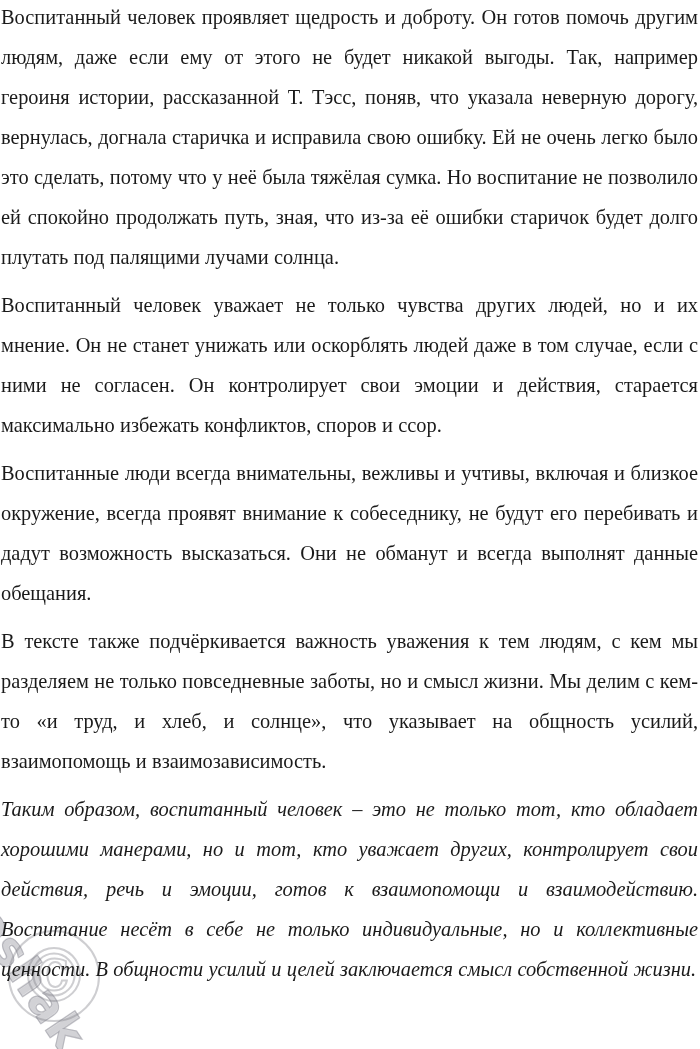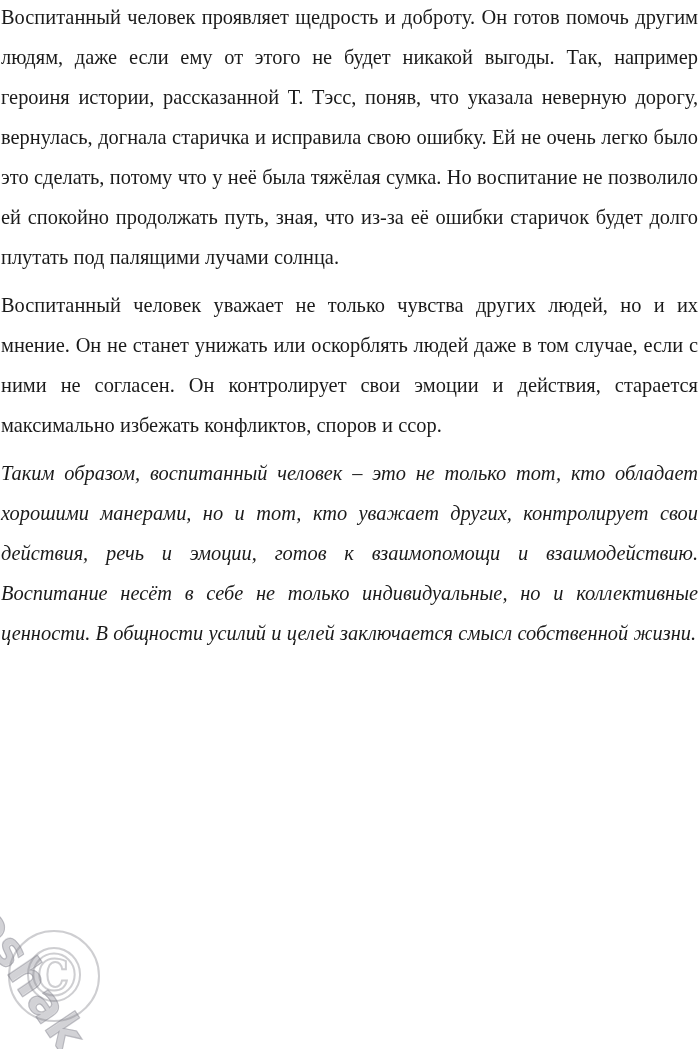--- a/index.html
+++ b/index.html
@@ -100,16 +100,18 @@
 
   <div class="watermark-layer">
     <div class="wm-text">reshak.ru</div>
     <div class="wm-copy"></div>
     <div class="wm-copy-c">©</div>
   </div>
 
   <div class="text-layer">
     <p class="para">Воспитанный человек проявляет щедрость и доброту. Он готов помочь другим людям, даже если ему от этого не будет никакой выгоды. Так, например героиня истории, рассказанной Т. Тэсс, поняв, что указала неверную дорогу, вернулась, догнала старичка и исправила свою ошибку. Ей не очень легко было это сделать, потому что у неё была тяжёлая сумка. Но воспитание не позволило ей спокойно продолжать путь, зная, что из-за её ошибки старичок будет долго плутать под палящими лучами солнца.</p>
     <p class="para">Воспитанный человек уважает не только чувства других людей, но и их мнение. Он не станет унижать или оскорблять людей даже в том случае, если с ними не согласен. Он контролирует свои эмоции и действия, старается максимально избежать конфликтов, споров и ссор.</p>
+    <p class="para">Воспитанные люди всегда внимательны, вежливы и учтивы, включая и близкое окружение, всегда проявят внимание к собеседнику, не будут его перебивать и дадут возможность высказаться. Они не обманут и всегда выполнят данные обещания.</p>
+    <p class="para">В тексте также подчёркивается важность уважения к тем людям, с кем мы разделяем не только повседневные заботы, но и смысл жизни. Мы делим с кем-то «и труд, и хлеб, и солнце», что указывает на общность усилий, взаимопомощь и взаимозависимость.</p>
     <p class="para last">Таким образом, воспитанный человек – это не только тот, кто обладает хорошими манерами, но и тот, кто уважает других, контролирует свои действия, речь и эмоции, готов к взаимопомощи и взаимодействию. Воспитание несёт в себе не только индивидуальные, но и коллективные ценности. В общности усилий и целей заключается смысл собственной жизни.</p>
   </div>
 
 </div>
 
 </body></html>

